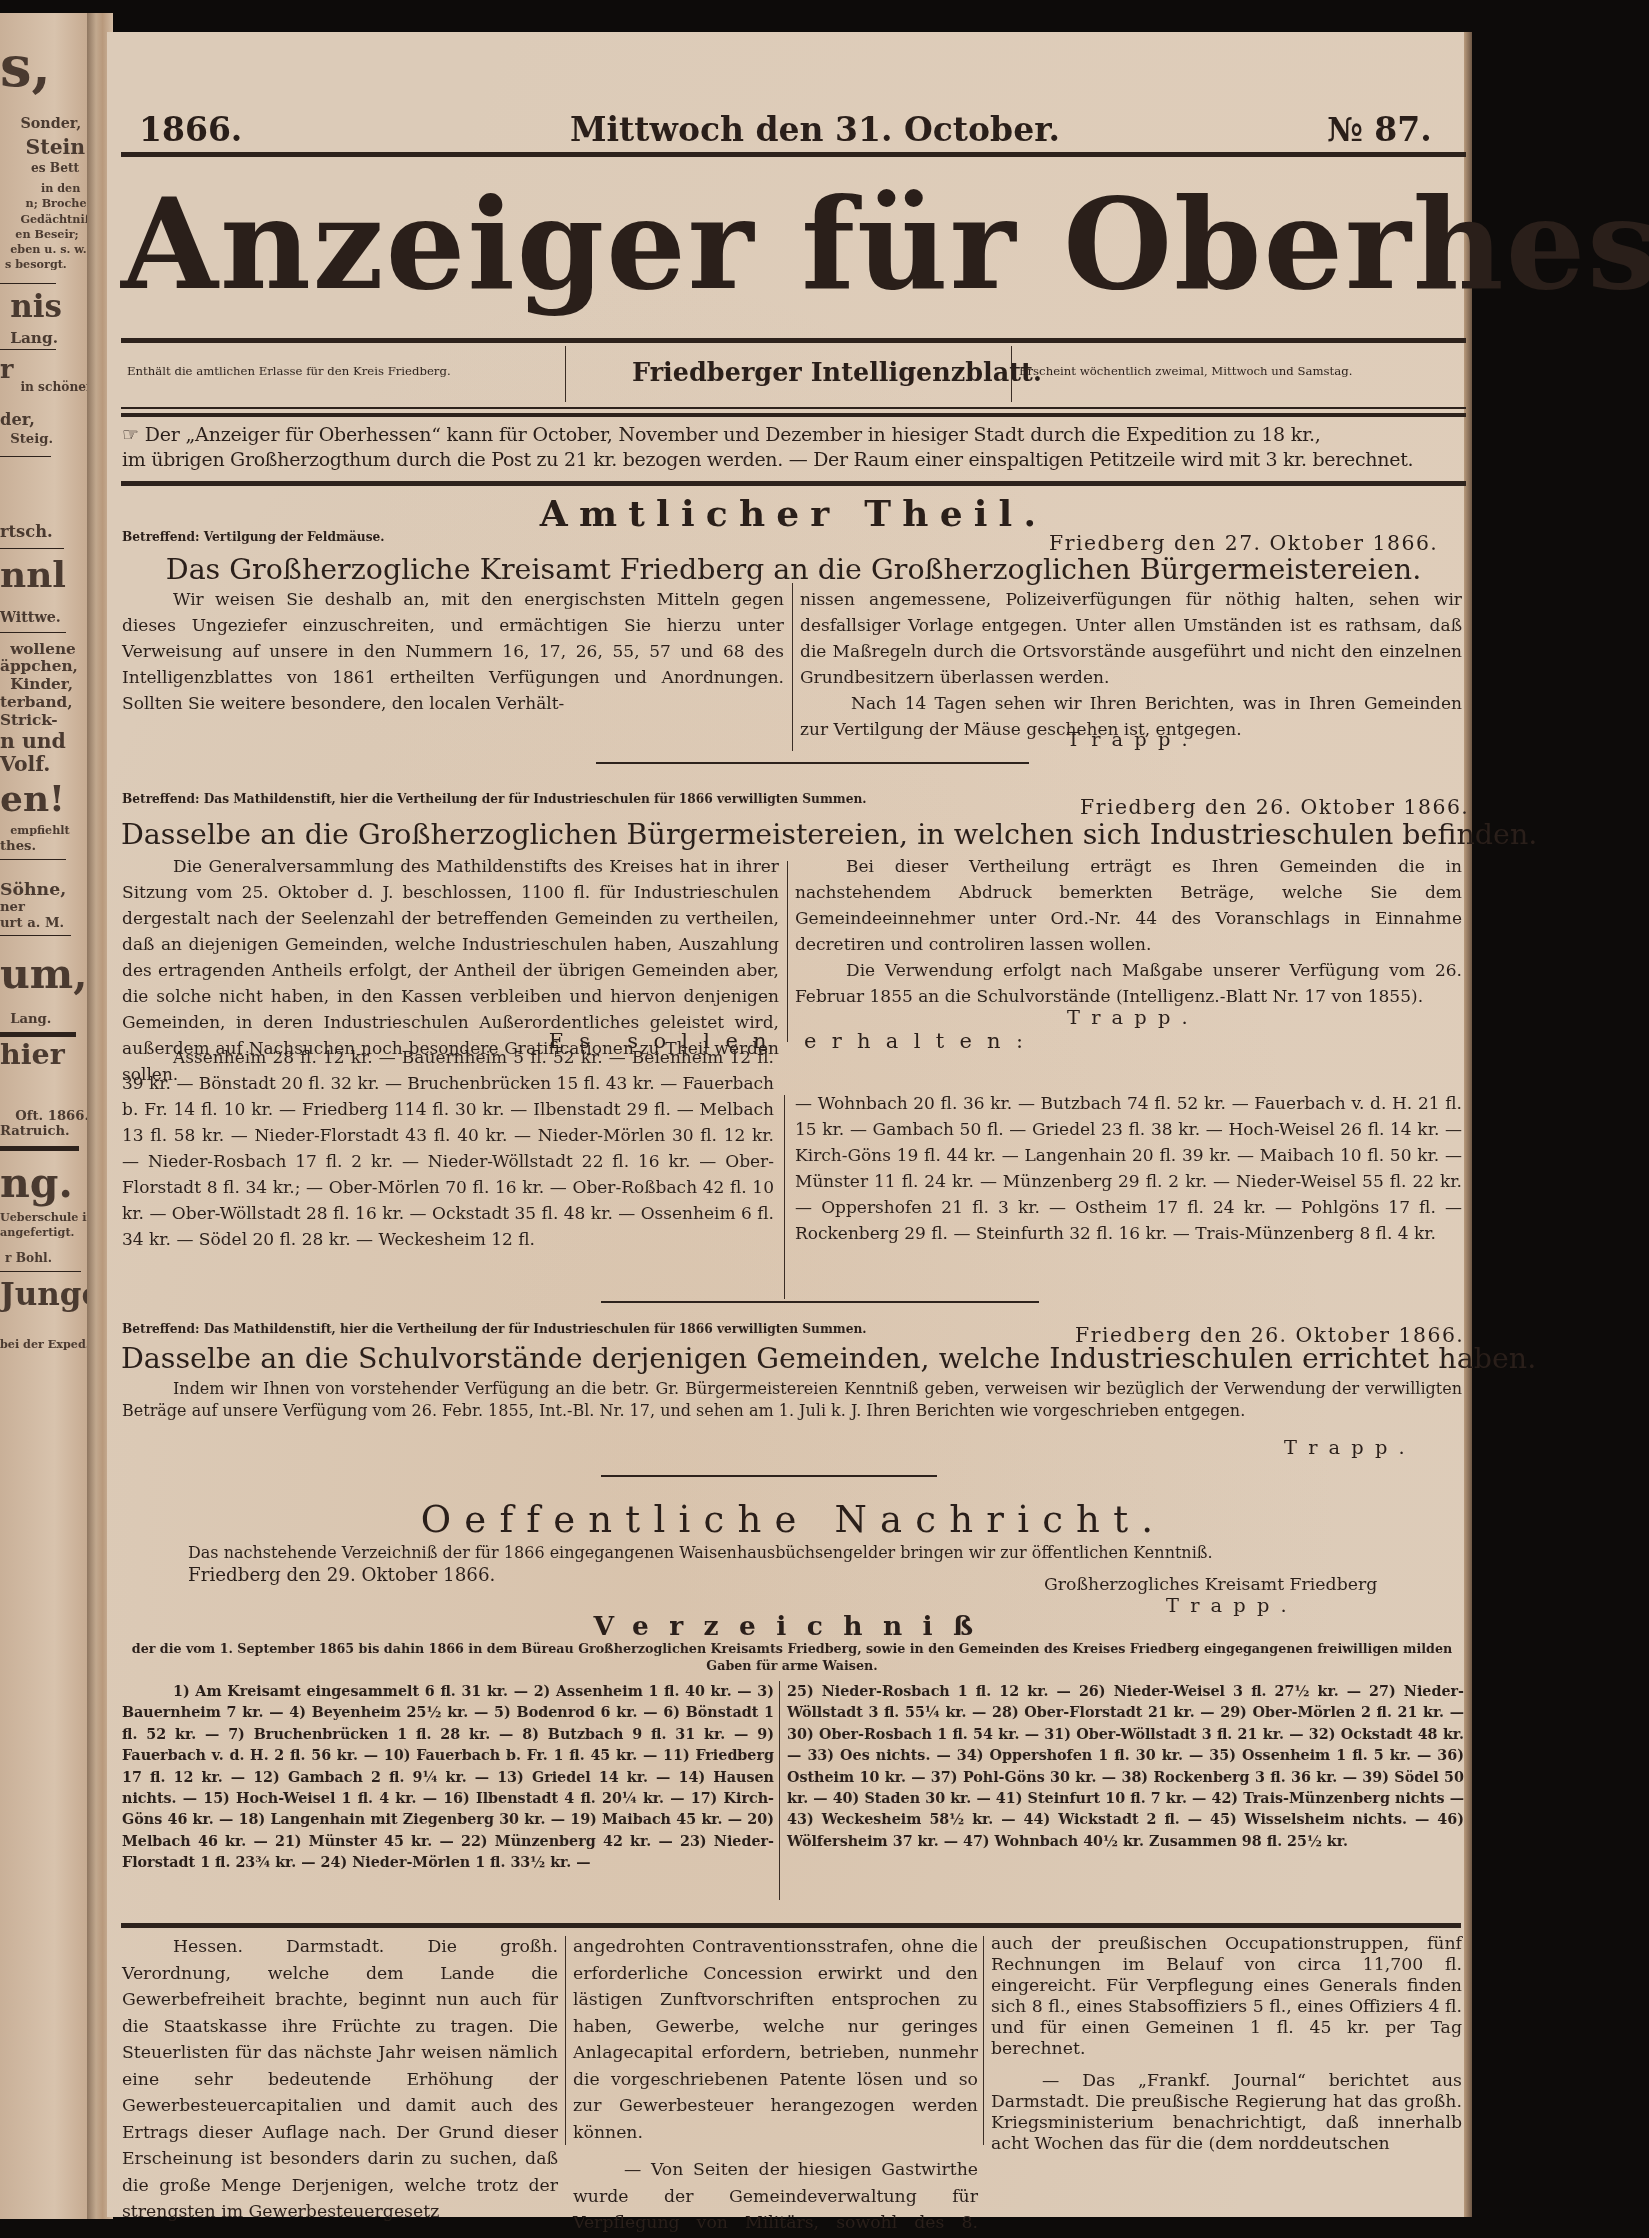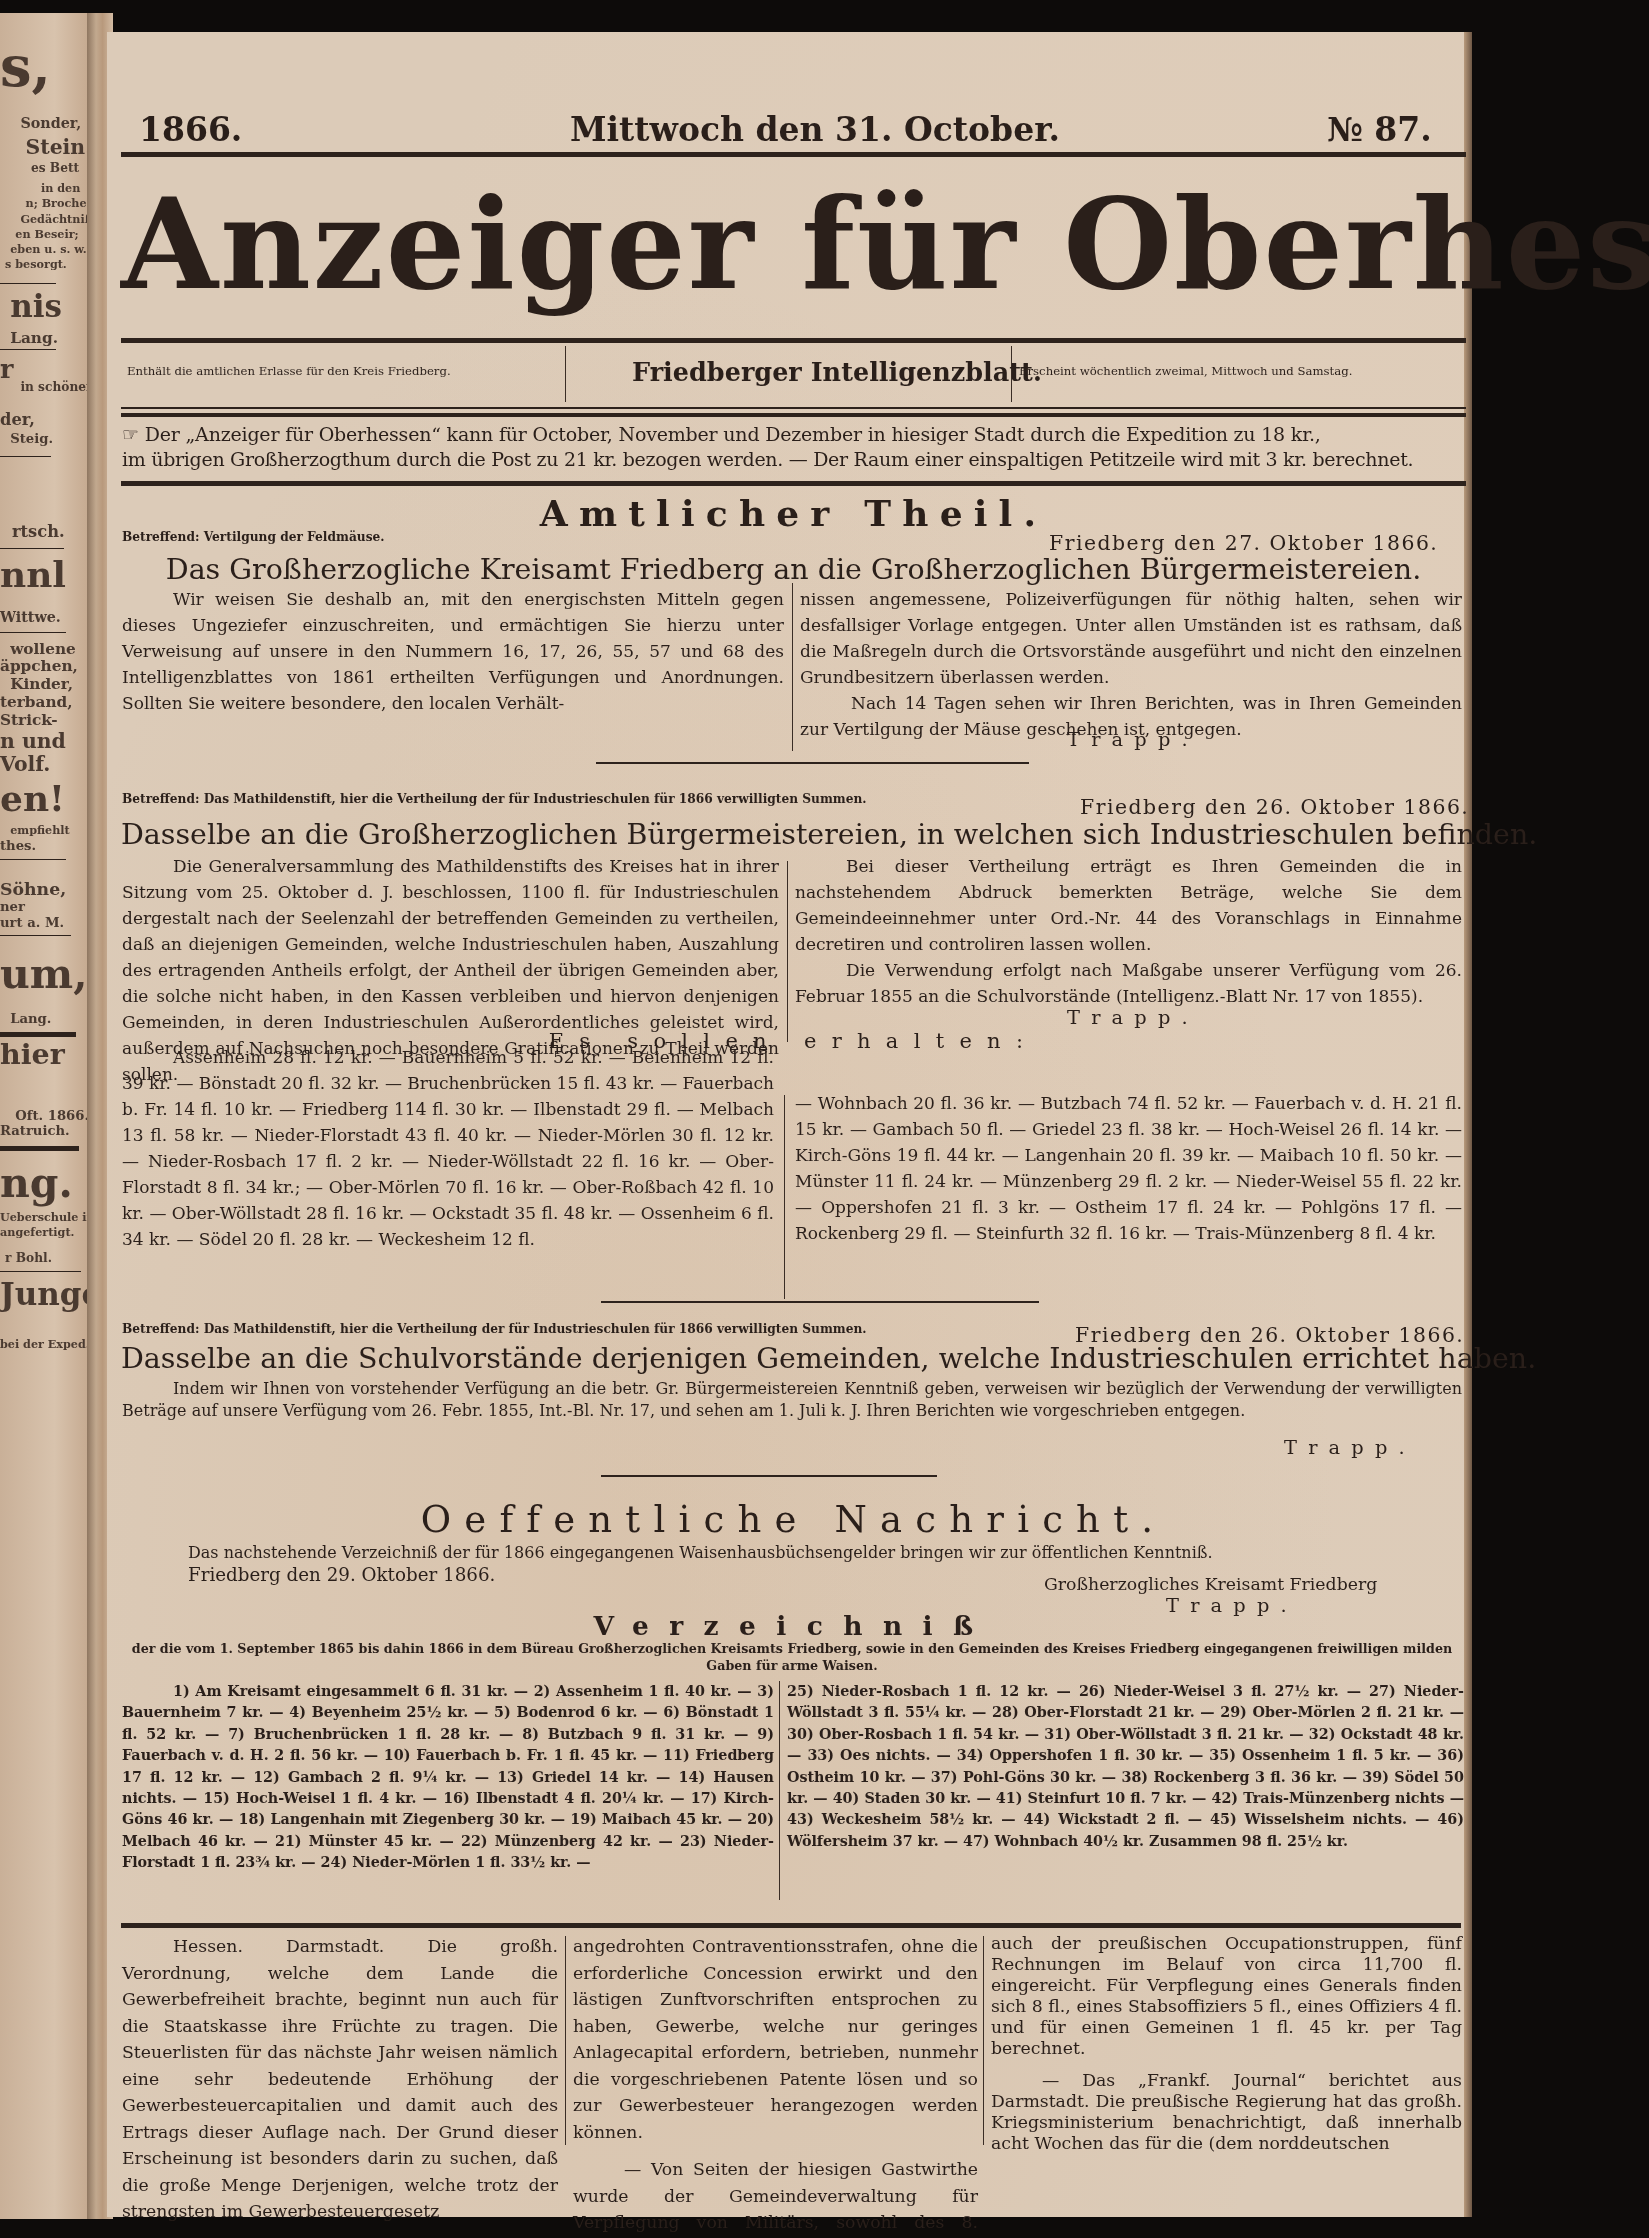--- a/index.html
+++ b/index.html
@@ -38,21 +38,21 @@
   <div class="frag" style="top:244px;left:5.1px;font-size:11.2px;">s besorgt.</div>
   <div class="rule" style="top:270px;left:0;width:56px;height:1.5px;"></div>
   <div class="frag" style="top:275px;left:10.2px;font-size:31px;">nis</div>
   <div class="frag" style="top:316px;left:10.2px;font-size:15.3px;">Lang.</div>
   <div class="rule" style="top:336px;left:0;width:56px;height:1.5px;"></div>
   <div class="frag" style="top:341px;left:0;font-size:25.5px;">r</div>
   <div class="frag" style="top:367px;left:20.4px;font-size:12.2px;">in schönen</div>
   <div class="frag" style="top:397px;left:0;font-size:16.3px;">der,</div>
   <div class="frag" style="top:418px;left:10.2px;font-size:13.2px;">Steig.</div>
   <div class="rule" style="top:443px;left:0;width:51px;height:1.5px;"></div>
-  <div class="frag" style="top:509px;left:12px;font-size:16.3px;text-align:right;">rtsch.</div>
+  <div class="frag" style="top:509px;left:0;font-size:16.3px;text-align:right;">rtsch.</div>
   <div class="rule" style="top:535px;left:0;width:64px;height:1.5px;"></div>
   <div class="frag" style="top:540px;left:0;font-size:36px;">nnl</div>
   <div class="frag" style="top:596px;left:0;font-size:14.3px;">Wittwe.</div>
   <div class="rule" style="top:619px;left:0;width:66px;height:1.5px;"></div>
   <div class="frag" style="top:627px;left:10.2px;font-size:15.3px;">wollene</div>
   <div class="frag" style="top:644px;left:0;font-size:15.3px;">äppchen,</div>
   <div class="frag" style="top:662px;left:10.2px;font-size:15.3px;">Kinder,</div>
   <div class="frag" style="top:680px;left:0;font-size:15.3px;">terband,</div>
   <div class="frag" style="top:698px;left:0;font-size:15.3px;">Strick-</div>
   <div class="frag" style="top:716px;left:0;font-size:20.4px;">n und</div>

